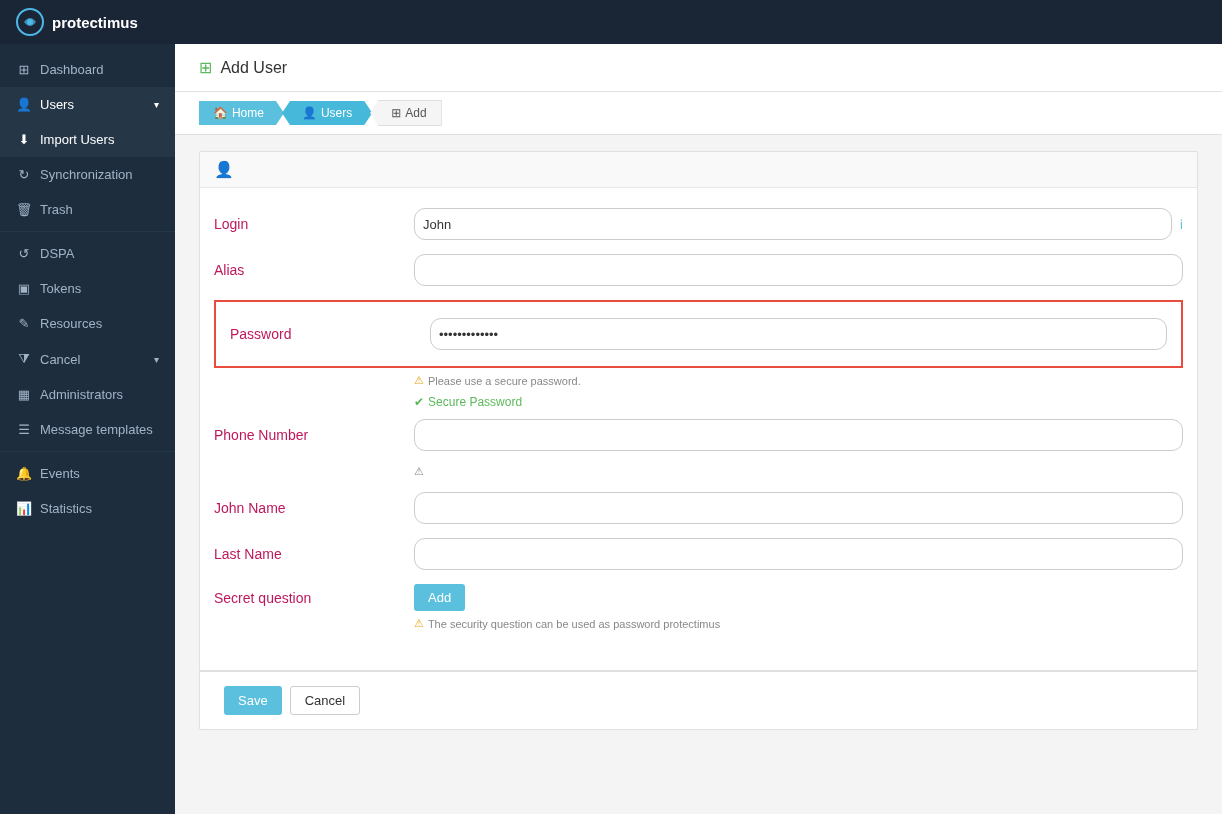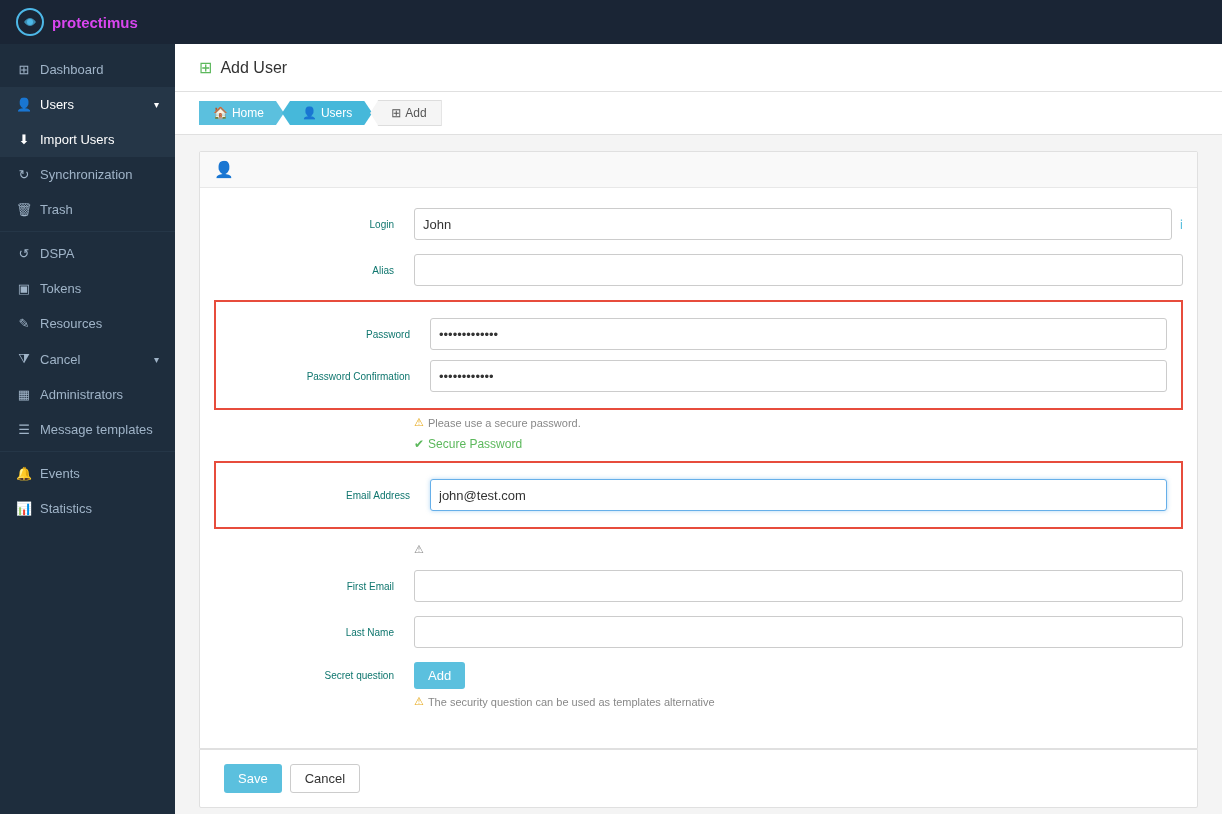--- a/index.html
+++ b/index.html
@@ -11,21 +11,21 @@
       height: 44px;
       display: flex;
       align-items: center;
       padding: 0 16px;
       flex-shrink: 0;
     }
     .navbar-brand {
       display: flex;
       align-items: center;
       gap: 8px;
-      color: #d946ef;
+      color: #ffffff;
       font-size: 15px;
       font-weight: 600;
     }
     .navbar-logo {
       width: 28px;
       height: 28px;
     }
 
     
     .layout {
@@ -135,31 +135,31 @@
     .form-body {
       padding: 20px 14px;
     }
     .form-row {
       display: flex;
       align-items: center;
       margin-bottom: 14px;
     }
     .form-label {
       width: 200px;
-      text-align: right;
+      text-align: left;
       padding-right: 20px;
-      color: #0f766e;
-      font-size: 10px;
+      color: #be185d;
+      font-size: 14px;
       flex-shrink: 0;
     }
     .form-control {
       flex: 1;
       height: 32px;
       border: 1px solid #ccc;
-      border-radius: 3px;
+      border-radius: 11px;
       padding: 0 8px;
       font-size: 13px;
       outline: none;
       color: #333;
       background: #fff;
     }
     .form-control.highlighted {
       border-color: #66afe9;
       box-shadow: 0 0 4px rgba(102,175,233,0.5);
     }
@@ -404,63 +404,57 @@
           <div class="form-row">
             <label class="form-label">Alias</label>
             <input class="form-control" type="text" value="" style="">
           </div>
 
           <div class="red-box">
             <div class="form-row">
               <label class="form-label">Password</label>
               <input class="form-control" type="password" value="•••••••••••••" style="">
             </div>
-            <div class="form-row">
-              <label class="form-label">Password Confirmation</label>
-              <input class="form-control" type="password" value="••••••••••••" style="">
-            </div>
           </div>
 
           <div class="hint-text">
             <span class="warn-icon">⚠</span>
             <span>Please use a secure password.</span>
           </div>
           <div class="secure-text">
             <span class="check-icon">✔</span>
             <span>Secure Password</span>
           </div>
 
-          <div class="red-box" style="margin-bottom:14px;">
-            <div class="form-row">
-              <label class="form-label">Email Address</label>
-              <input class="form-control highlighted" type="email" value="john@test.com" style="">
-            </div>
-          </div>
-
+
+          <div class="form-row">
+            <label class="form-label">Phone Number</label>
+            <input class="form-control" type="tel" value="" style="">
+          </div>
           <div class="phone-hint">
             <span class="warn-icon">⚠</span>
           </div>
 
           <div class="form-row" style="margin-top:14px;">
-            <label class="form-label">First Email</label>
+            <label class="form-label">John Name</label>
             <input class="form-control" type="text" value="" style="">
           </div>
 
           <div class="form-row">
             <label class="form-label">Last Name</label>
             <input class="form-control" type="text" value="" style="">
           </div>
 
           <div class="form-row">
             <label class="form-label">Secret question</label>
             <button class="btn btn-info">Add</button>
           </div>
           <div class="hint-text" style="margin-bottom:20px;">
             <span class="warn-icon">⚠</span>
-            <span>The security question can be used as templates alternative</span>
+            <span>The security question can be used as password protectimus</span>
           </div>
 
         </div>
       </div>
 
       <div class="form-actions">
         <button class="btn btn-primary">Save</button>
         <button class="btn btn-default">Cancel</button>
       </div>
     </div>

